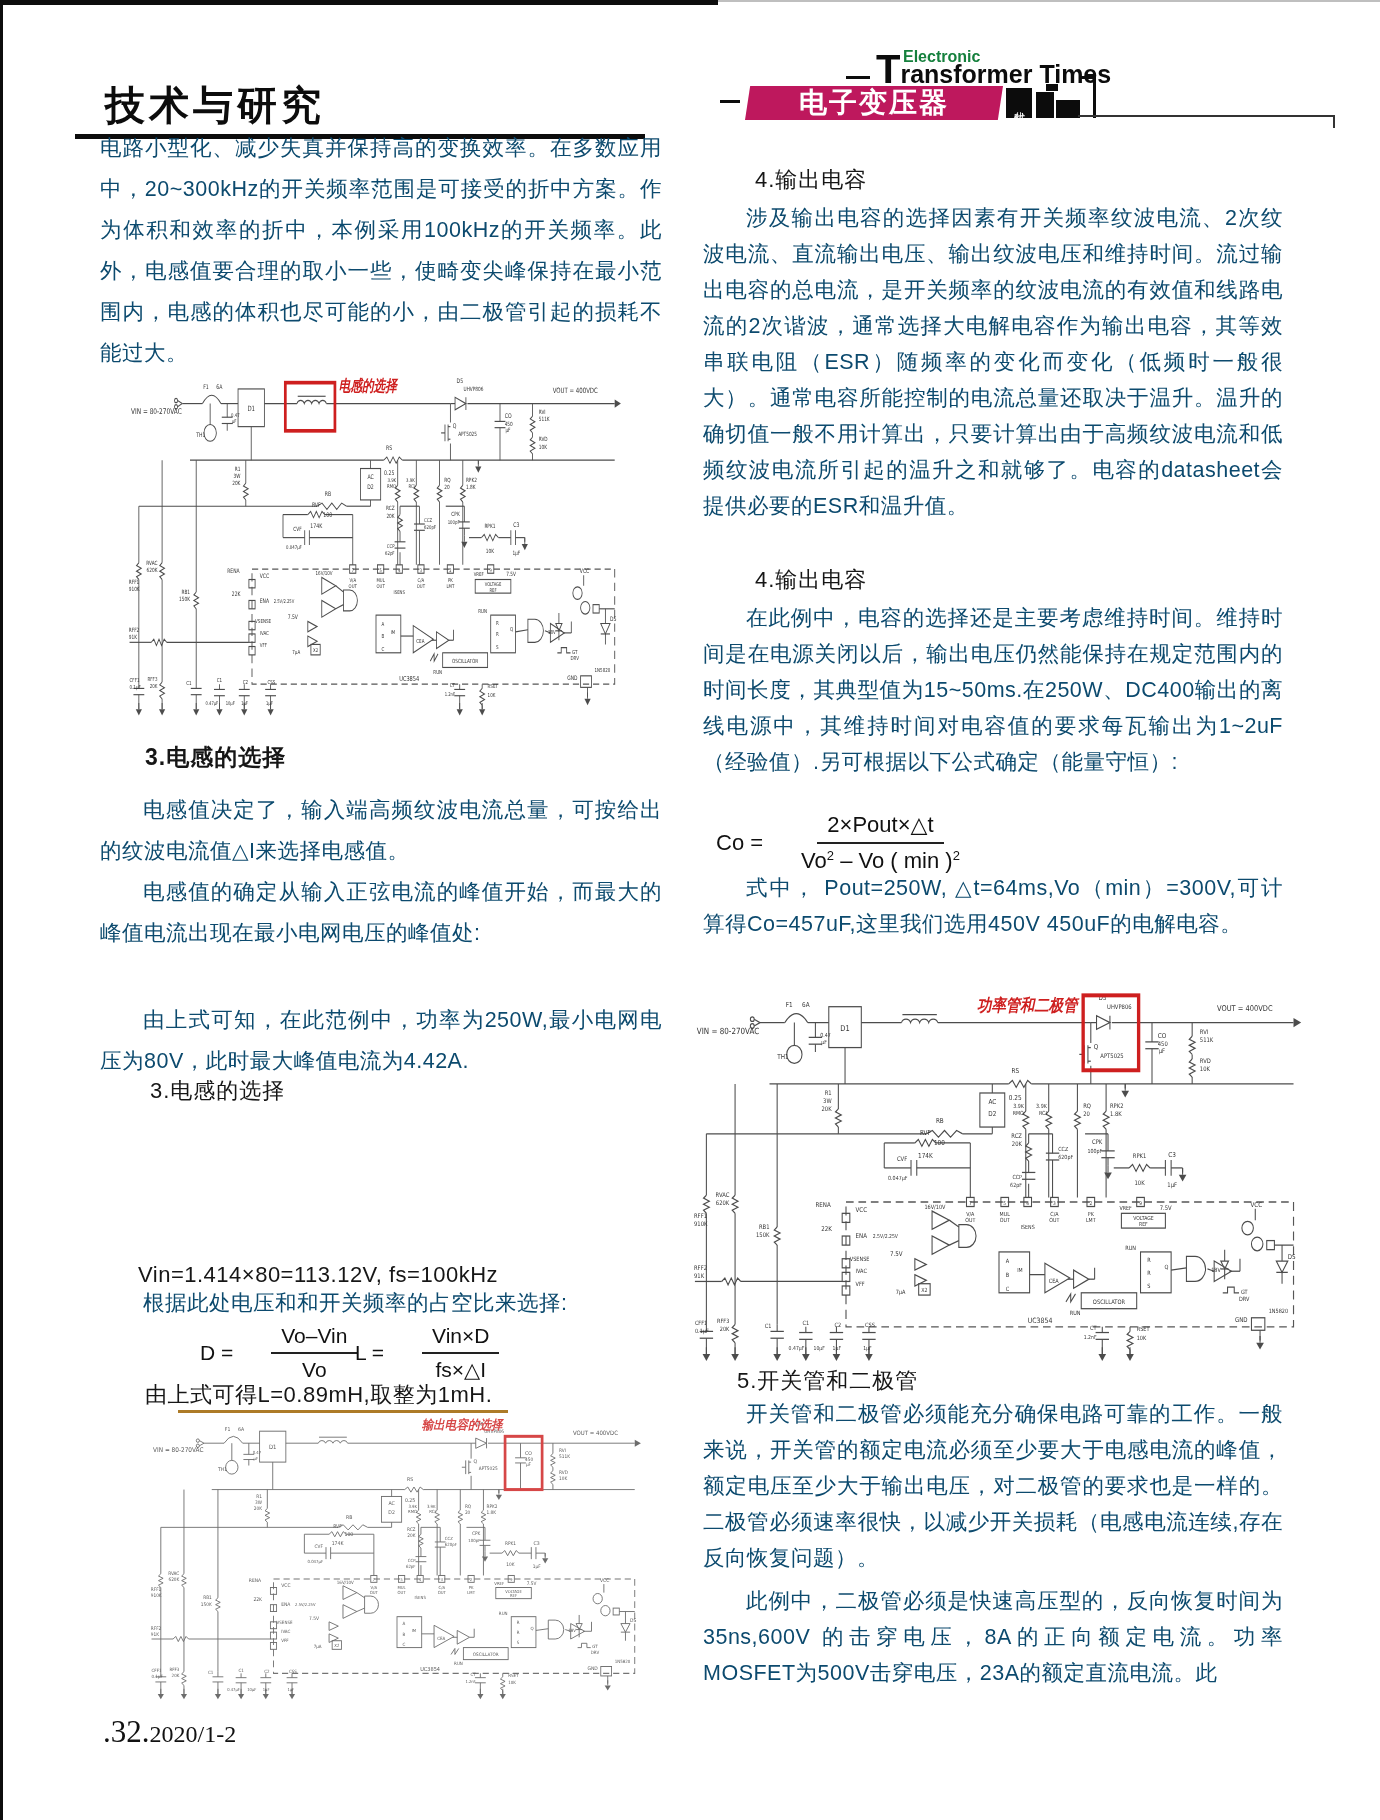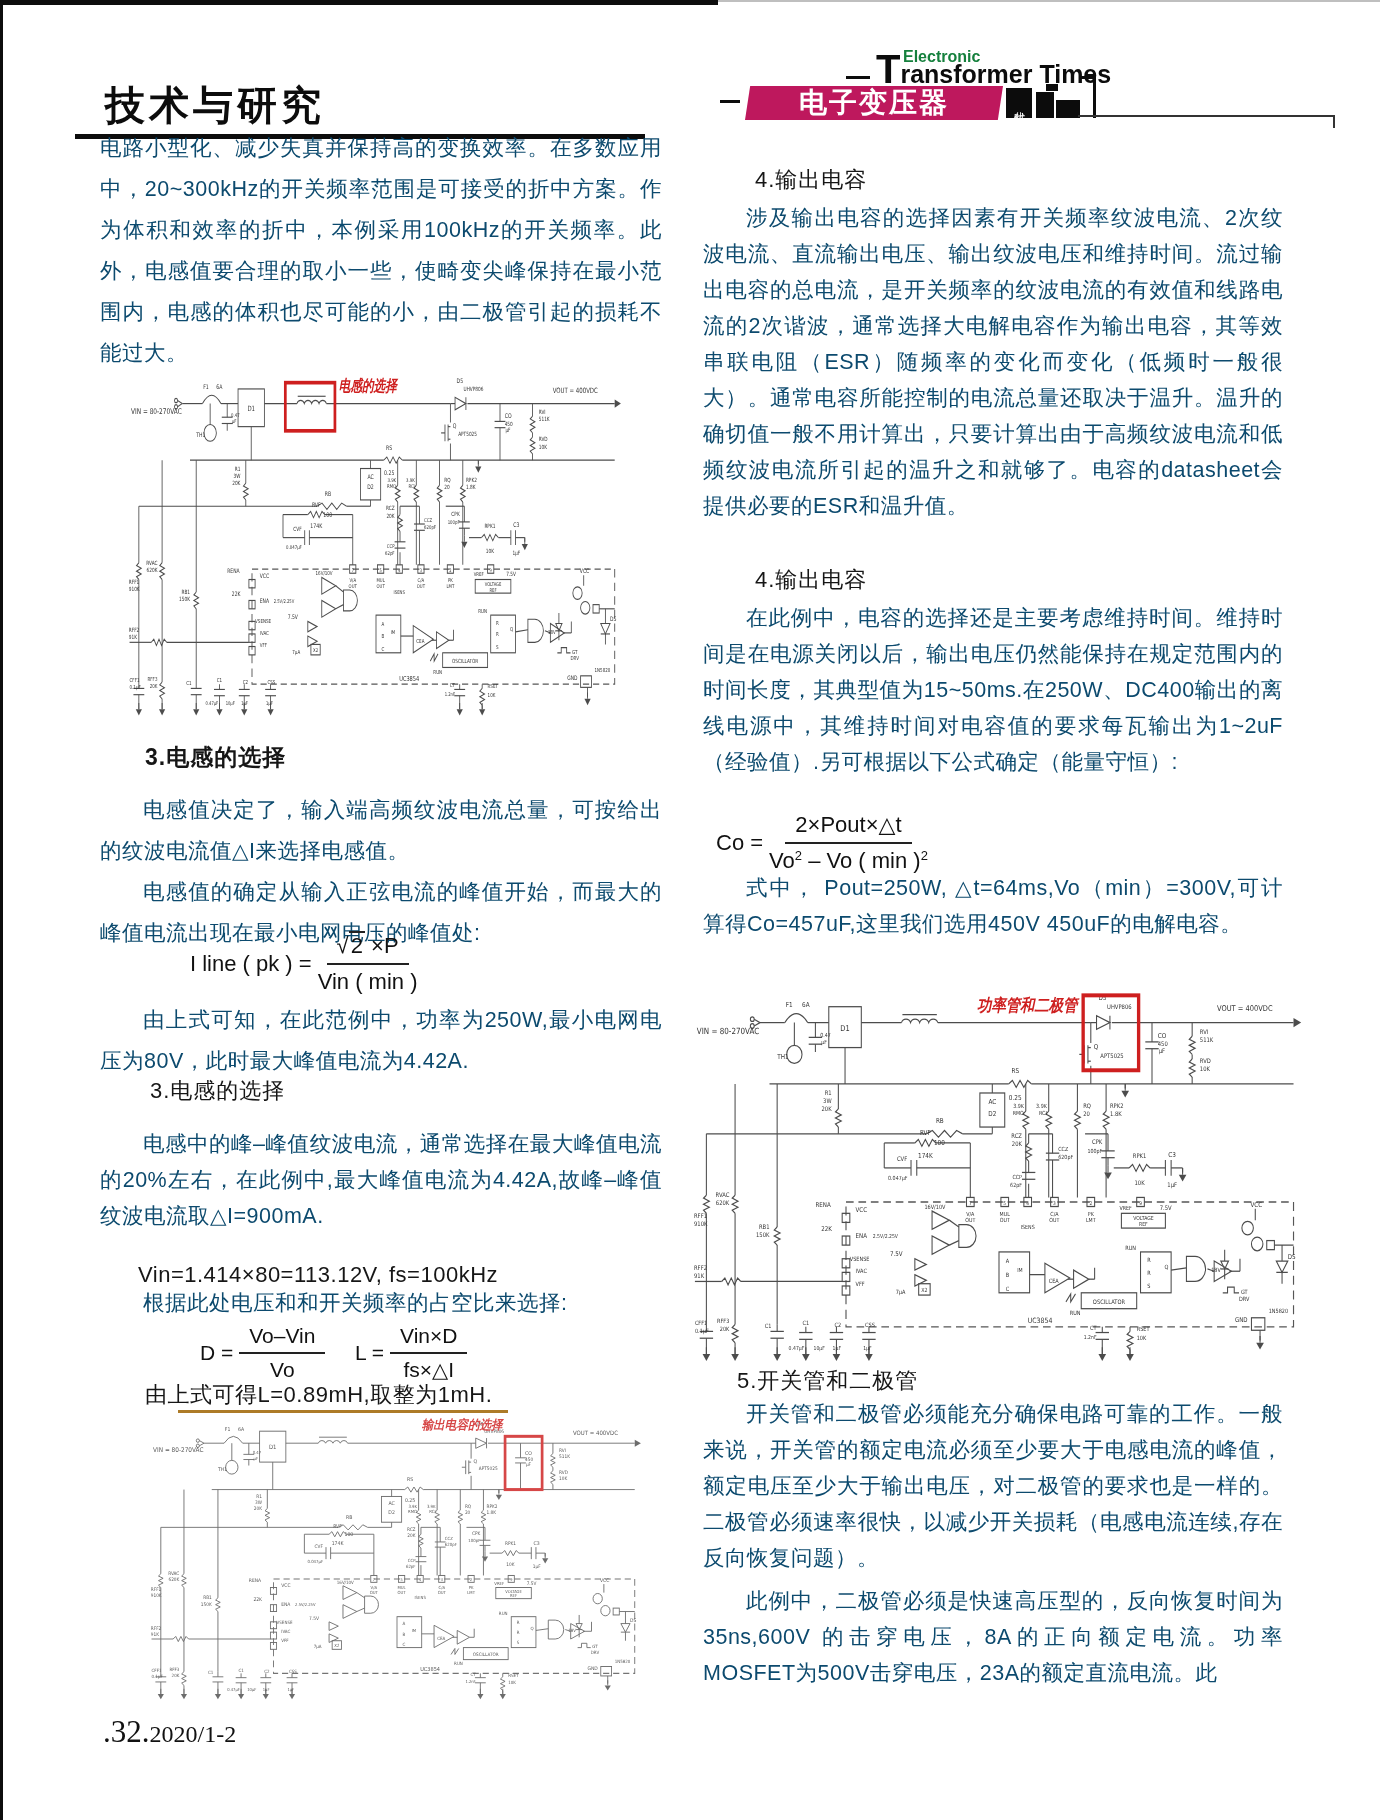--- a/index.html
+++ b/index.html
@@ -23,21 +23,21 @@
   .logo-rule{position:absolute;left:1078px;top:115px;width:257px;height:2px;background:#333;}
   .logo-rule-tick{position:absolute;left:1333px;top:115px;width:2px;height:13px;background:#333;}
   
   .para{position:absolute;font-size:21.5px;line-height:41px;text-align:justify;letter-spacing:.5px;color:#0c4a6e;}
   .rc{line-height:36px;}
   .ind{text-indent:2em;}
   .head{position:absolute;font-size:22px;color:#161616;letter-spacing:1px;}
   .head.b{font-weight:bold;font-size:23px;}
   .mono-line{position:absolute;font-size:22px;color:#161616;letter-spacing:.5px;}
   
-  .formula{position:absolute;display:flex;align-items:center;font-size:22px;color:#111;}
+  .formula{position:absolute;display:flex;align-items:center;font-size:22px;color:#111;gap:32px;}
   .formula .lhs{margin-right:6px;}
   .frac{display:inline-flex;flex-direction:column;align-items:center;}
   .frac .num{padding:0 10px 4px;border-bottom:2px solid #222;white-space:nowrap;}
   .frac .den{padding-top:4px;white-space:nowrap;}
   .rad{border-top:2px solid #222;padding:0 2px;}
   sup{font-size:13px;}
   
   .circuit{position:absolute;}
   .circuit svg{width:100%;height:100%;display:block;}
   .circuit.light svg{opacity:.82;}
@@ -433,31 +433,23 @@
         <text x="350" y="299" font-size="6.5" class="lbl">UC3854</text>
         <rect x="203" y="14" width="64" height="46" class="hl"></rect>
         <text x="272" y="22" class="ann" text-anchor="start">电感的选择</text>
       </svg>
     </div>
 
   <div class="head b" style="left:145px;top:742px;">3.电感的选择</div>
   <div class="para ind" style="left:100px;top:790px;width:562px;">电感值决定了，输入端高频纹波电流总量，可按给出的纹波电流值△I来选择电感值。</div>
   <div class="para ind" style="left:100px;top:872px;width:562px;">电感值的确定从输入正弦电流的峰值开始，而最大的峰值电流出现在最小电网电压的峰值处:</div>
 
-  <div class="formula" style="left:190px;top:933px;">
-    <span class="lhs">I line ( pk ) =</span>
-    <span class="frac">
-      <span class="num"><span>√</span><span class="rad">2</span><span> ×P</span></span>
-      <span class="den">Vin ( min )</span>
-    </span>
-  </div>
 
   <div class="para ind" style="left:100px;top:1000px;width:562px;">由上式可知，在此范例中，功率为250W,最小电网电压为80V，此时最大峰值电流为4.42A.</div>
   <div class="head" style="left:150px;top:1076px;">3.电感的选择</div>
-  <div class="para ind" style="left:100px;top:1126px;width:562px;line-height:36px;">电感中的峰–峰值纹波电流，通常选择在最大峰值电流的20%左右，在此例中,最大峰值电流为4.42A,故峰–峰值纹波电流取△I=900mA.</div>
   <div class="mono-line" style="left:138px;top:1240px;margin-top:22px;">Vin=1.414×80=113.12V, fs=100kHz</div>
   <div class="para ind" style="left:100px;top:1283px;width:562px;">根据此处电压和和开关频率的占空比来选择:</div>
 
   <div class="formula" style="left:200px;top:1324px;font-size:21px;">
     <span class="lhs">D =</span>
     <span class="frac">
       <span class="num">Vo–Vin</span>
       <span class="den">Vo</span>
     </span>
   </div>

